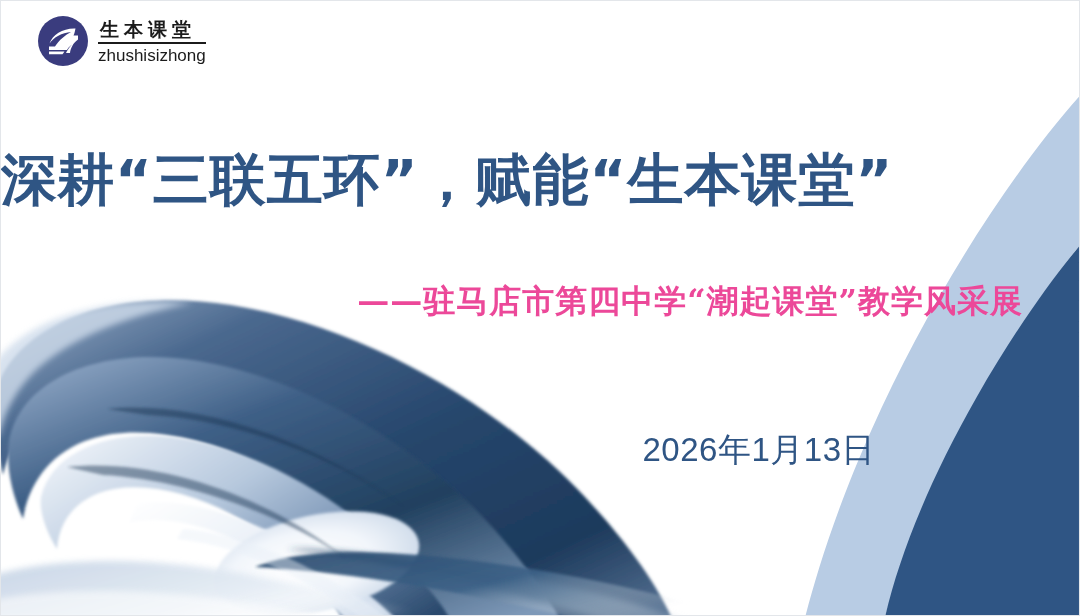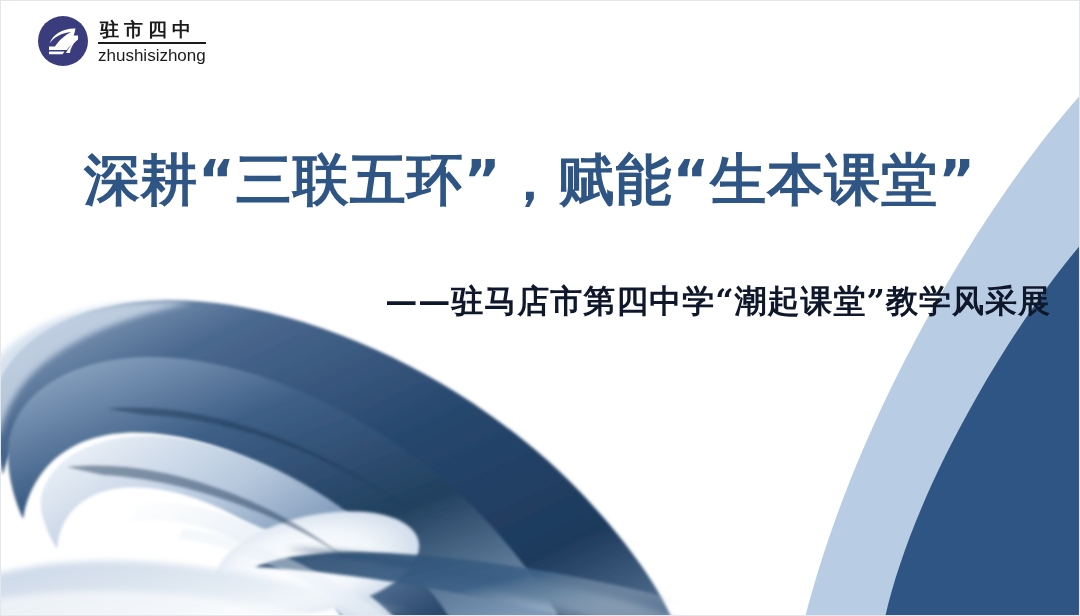--- a/index.html
+++ b/index.html
@@ -82,21 +82,21 @@
     padding-top: 3px;
     white-space: nowrap;
   }
 
   
   .title-main {
     position: absolute;
     left: 0;
     top: 142px;
     width: 1058px;
-    text-align: center;
+    text-align: left;
     font-family: "DejaVu Sans", "Liberation Sans", sans-serif;
     font-size: 56px;
     font-weight: 700;
     letter-spacing: 1px;
     color: #2f5584;
     white-space: nowrap;
     z-index: 5;
     text-shadow: 0 1px 0 rgba(255,255,255,0.55);
   }
   .title-sub {
@@ -104,24 +104,23 @@
     left: 0;
     top: 279px;
     width: 1040px;
     text-align: right;
     padding-right: 18px;
     box-sizing: border-box;
     font-family: "DejaVu Serif", "Liberation Serif", serif;
     font-size: 32px;
     font-weight: 600;
     letter-spacing: 1px;
-    color: #0f172a;
+    color: #ec4899;
     white-space: nowrap;
     z-index: 5;
-    margin-left: 28px;
   }
   .title-date {
     position: absolute;
     left: 0;
     top: 427px;
     width: 1040px;
     text-align: right;
     padding-right: 166px;
     box-sizing: border-box;
     font-family: "Liberation Sans", "DejaVu Sans", sans-serif;
@@ -238,22 +237,23 @@
     <svg class="logo-mark" viewBox="0 0 52 52" aria-hidden="true">
       <circle cx="26" cy="26" r="25" fill="#3a3c7e"></circle>
       <path fill="#ffffff" d="M38.5,13.5 C26,13 15.5,19.5 12.5,28.5 C16.5,22.5 25,17.5 34,17
                C28.5,20 22,25 18,31.5 L12,31.5 L12,35 L30,35
                C30,35 31.5,32 35,29.5 C31,33.5 29,38 29,38 L33,38
                C33.5,33.5 36,28 41,24.5 L41,20.5 L36.5,20.5
                C37.5,18.5 38,16 38.5,13.5 Z"></path>
       <path fill="#ffffff" d="M12,36.6 L27.5,36.6 L25.5,39.2 L12,39.2 Z"></path>
     </svg>
     <div class="logo-words">
-      <div class="logo-cn">驻市四中</div>
+      <div class="logo-cn">生本课堂</div>
       <div class="logo-rule"></div>
       <div class="logo-en">zhushisizhong</div>
     </div>
   </div>
 
   <div class="title-main">深耕“三联五环”，赋能“生本课堂”</div>
   <div class="title-sub">——驻马店市第四中学“潮起课堂”教学风采展</div>
+  <div class="title-date">2026年1月13日</div>
 
 </div>
 
 </body></html>

